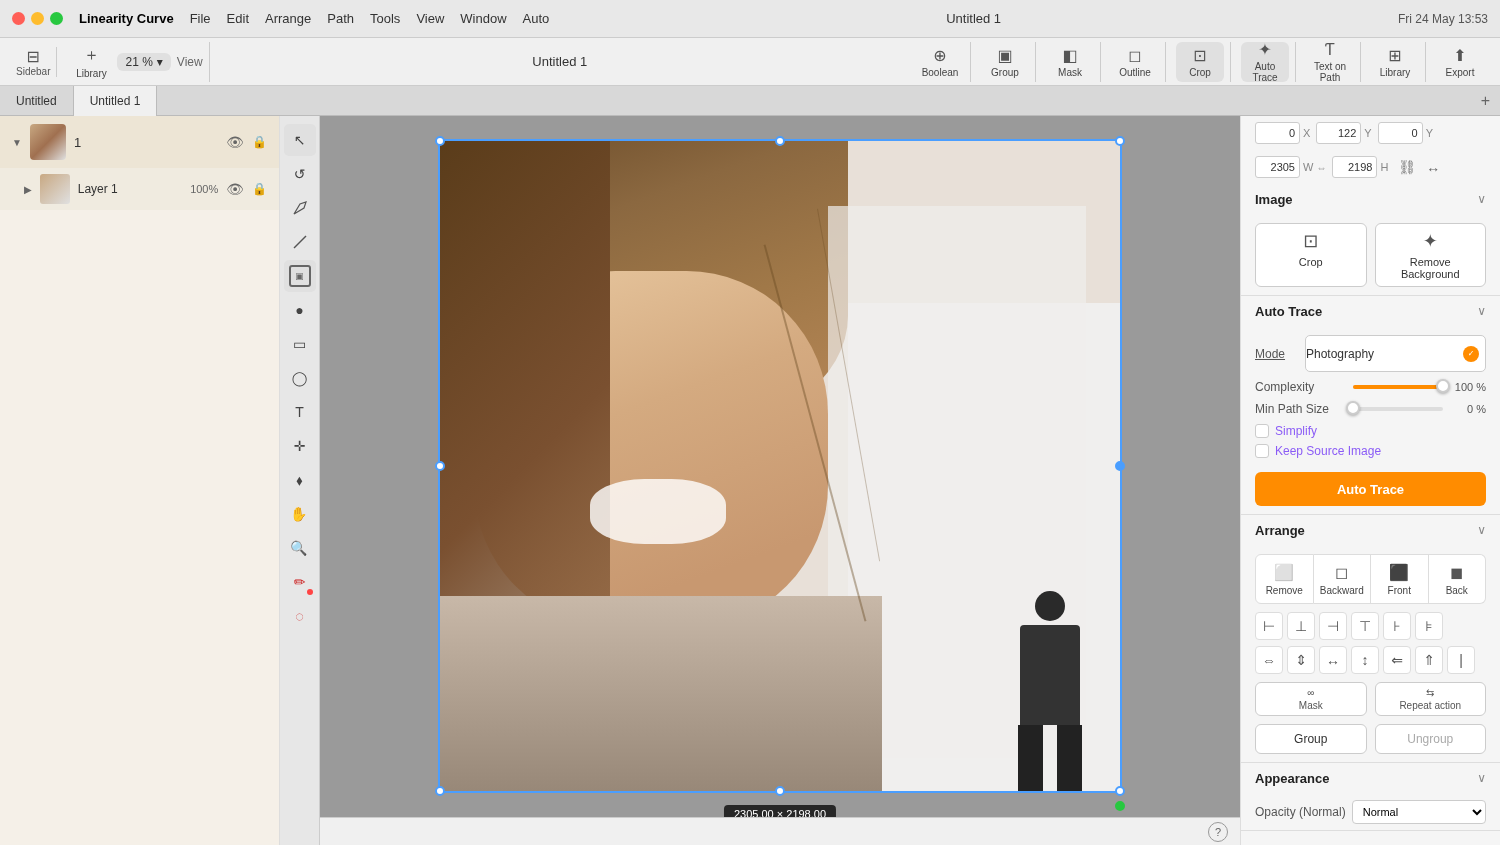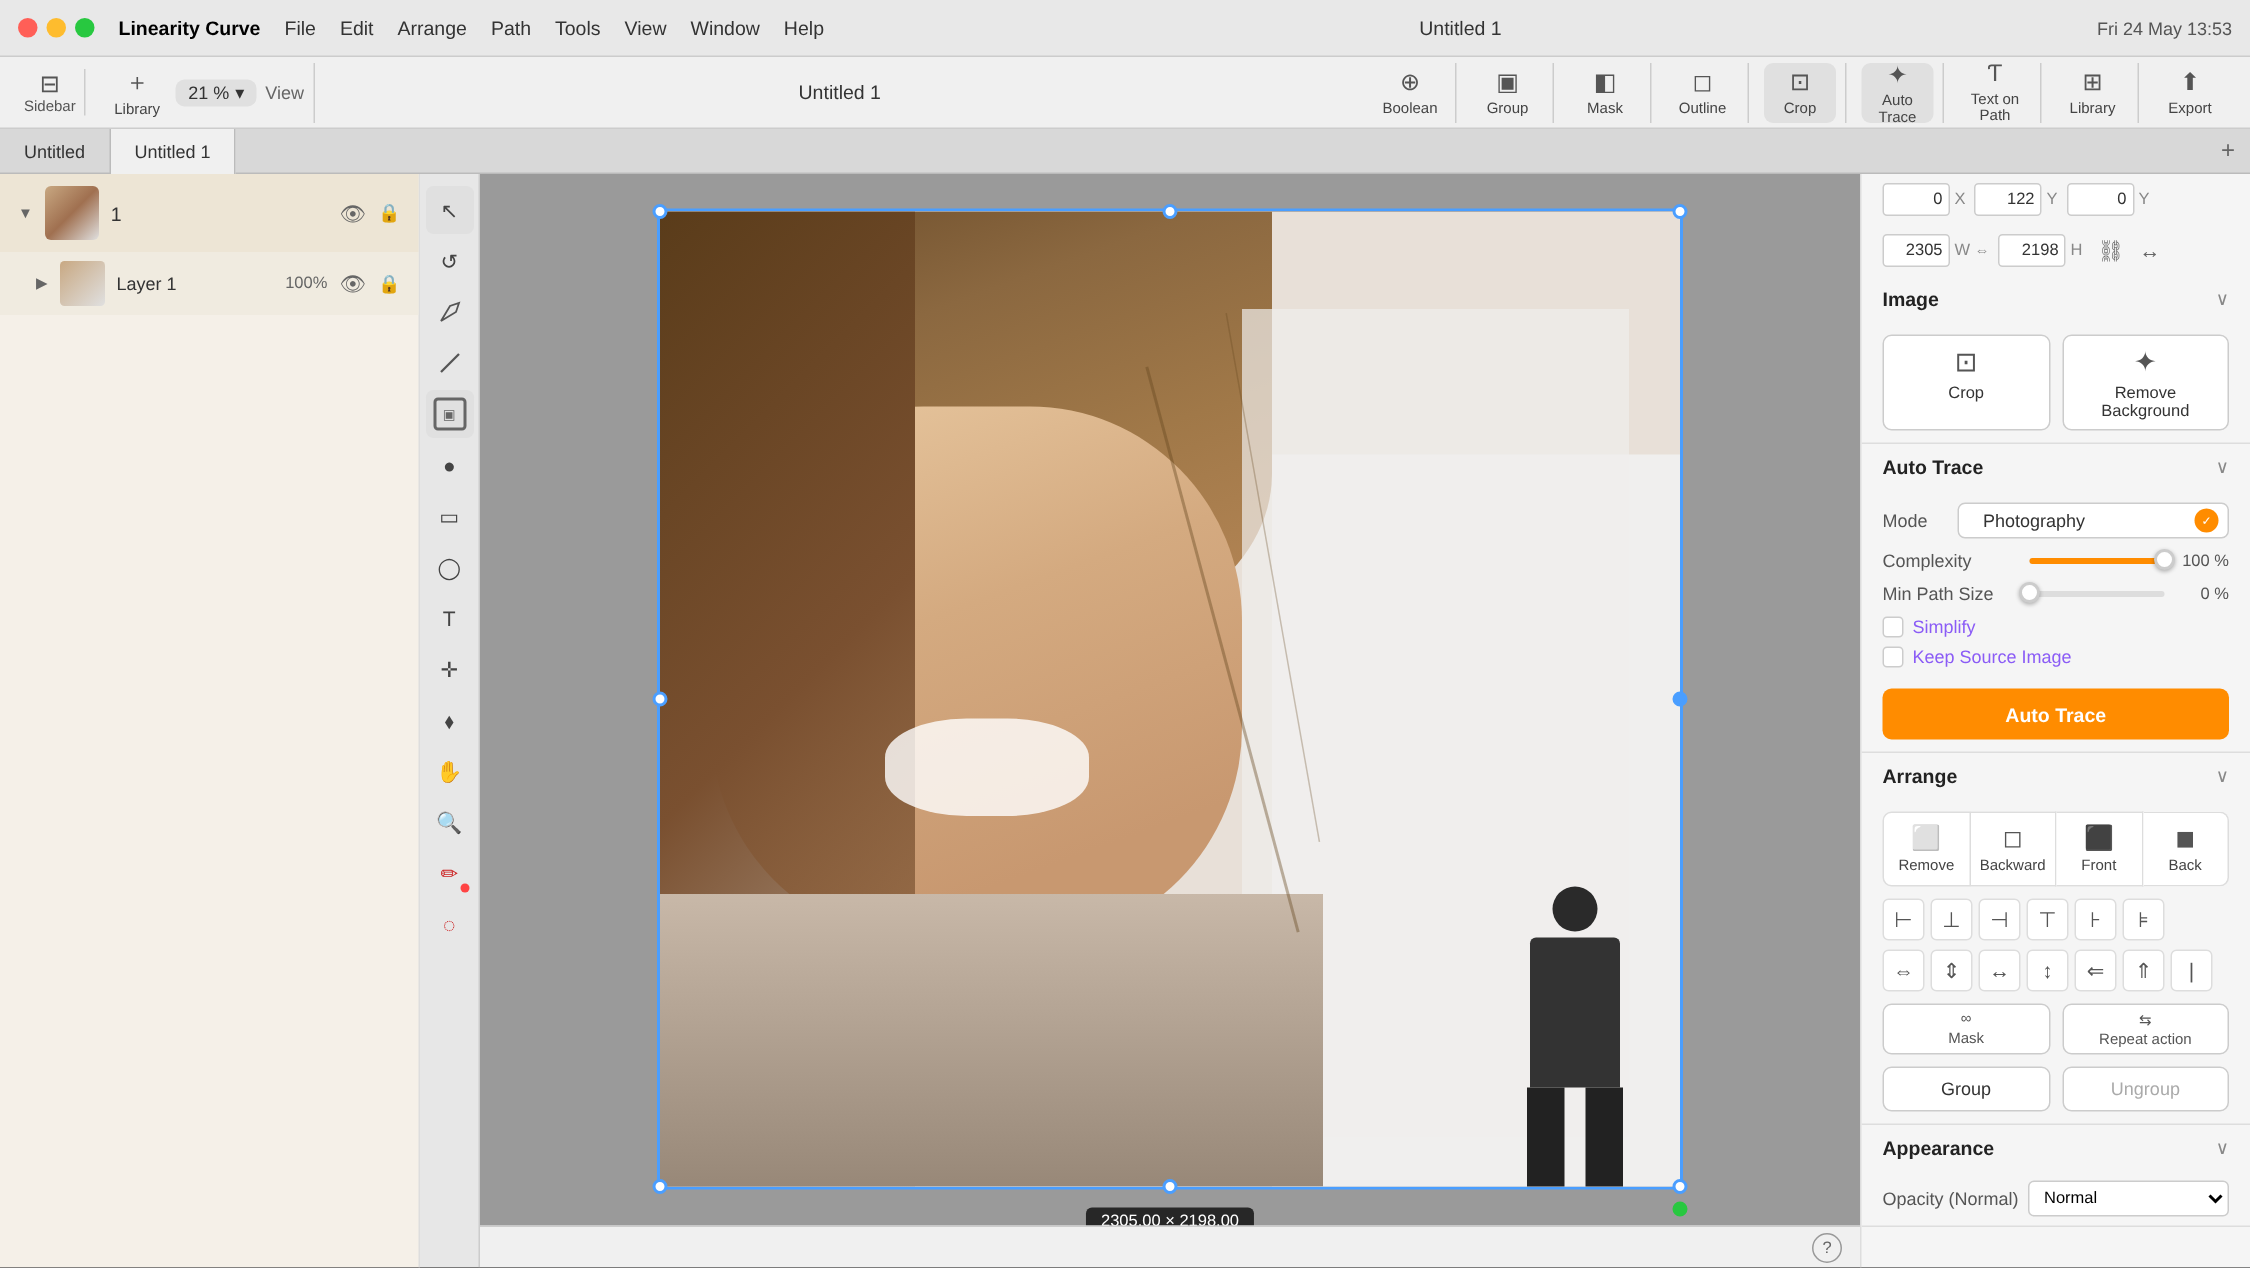--- a/index.html
+++ b/index.html
@@ -280,24 +280,24 @@
     .image-action-btn {
       flex: 1; padding: 6px 4px; border: 1px solid #ccc;
       border-radius: 6px; background: white; cursor: pointer;
       display: flex; flex-direction: column; align-items: center; gap: 4px;
       font-size: 11px; color: #333;
     }
     .image-action-icon { font-size: 18px; color: #555; }
 
     
     .mode-row { display: flex; align-items: center; margin-bottom: 8px; }
-    .mode-label { font-size: 12px; color: #555; width: 50px; }
+    .mode-label { font-size: 12px; color: #555; width: 50px; text-decoration: underline; }
     .mode-select {
-      flex: 1; height: 24px; border: 1px solid #ccc;
-      border-radius: 5px; padding: 0 16px; font-size: 12px;
+      flex: 1; height: 37px; border: 1px solid #ccc;
+      border-radius: 5px; padding: 0 0; font-size: 12px;
       background: white; color: #333;
       display: flex; align-items: center; justify-content: space-between;
       cursor: pointer; position: relative;
     }
     .mode-select-orange { position: absolute; right: 6px; top: 50%; transform: translateY(-50%); width: 16px; height: 16px; background: #ff8c00; border-radius: 50%; display: flex; align-items: center; justify-content: center; }
 
     .slider-row { display: flex; align-items: center; gap: 8px; margin-bottom: 8px; }
     .slider-label { font-size: 12px; color: #555; width: 90px; }
     .slider-track {
       flex: 1; height: 4px; background: #ddd; border-radius: 2px; position: relative;
@@ -385,21 +385,21 @@
   </div>
   <div class="app-menu">
     <span class="app-name">Linearity Curve</span>
     <span class="menu-item">File</span>
     <span class="menu-item">Edit</span>
     <span class="menu-item">Arrange</span>
     <span class="menu-item">Path</span>
     <span class="menu-item">Tools</span>
     <span class="menu-item">View</span>
     <span class="menu-item">Window</span>
-    <span class="menu-item">Help</span>
+    <span class="menu-item">Auto</span>
   </div>
   <div class="title-center">Untitled 1</div>
   <div class="title-bar-right">
     <span>Fri 24 May  13:53</span>
   </div>
 </div>
 
 <div class="toolbar">
   <div class="toolbar-group">
     <div class="sidebar-toggle">

